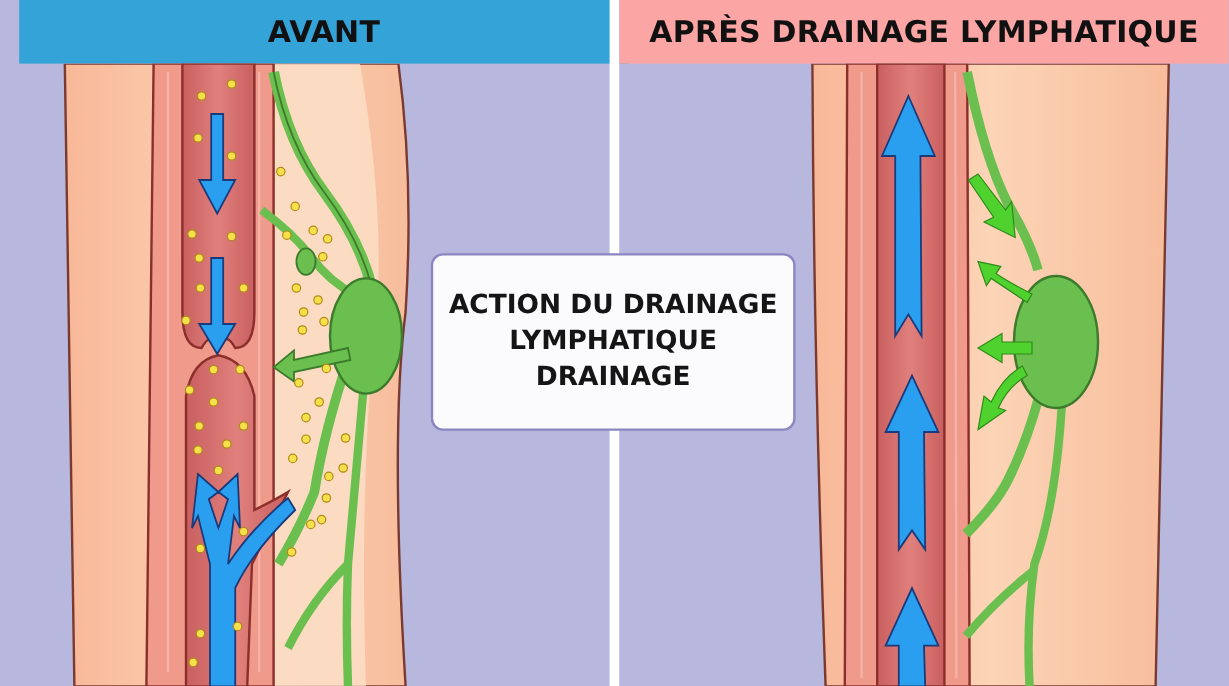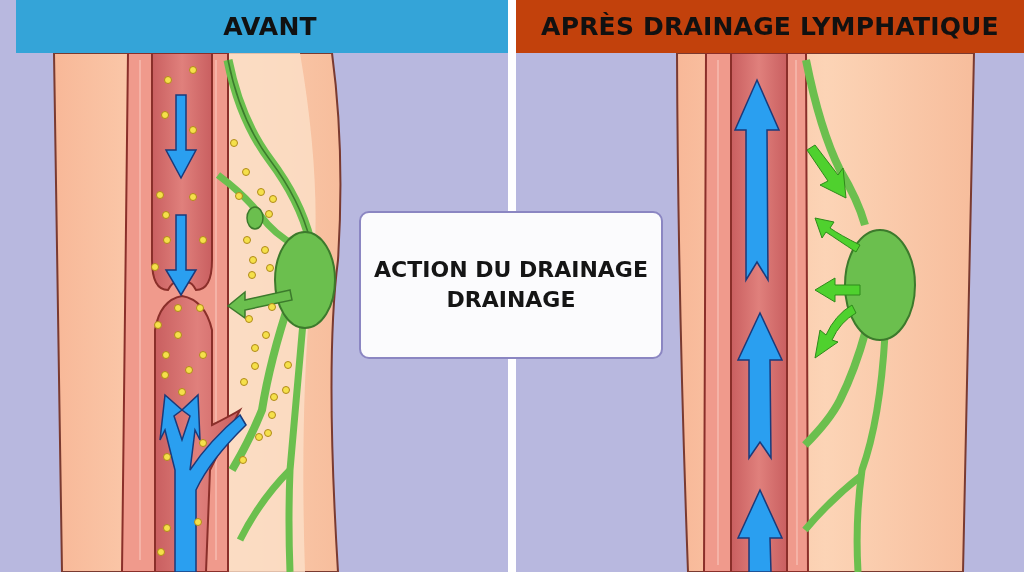--- a/index.html
+++ b/index.html
@@ -1,19 +1,19 @@
 <!DOCTYPE html>
 <html><head>
 <meta charset="utf-8">
 <style>
   html, body { margin: 0; padding: 0; }
   body { width: 1024px; height: 572px; overflow: hidden; background: #b8b8df; font-family: "DejaVu Sans", sans-serif; position: relative; }
   .header { position: absolute; top: 0; height: 53px; display: flex; align-items: center; justify-content: center; font-weight: bold; color: #111; letter-spacing: 0.2px; }
   .header-left { left: 16px; width: 508px; background: #34a4d8; font-size: 25px; }
-  .header-right { left: 516px; width: 508px; background: #c2410c; font-size: 25px; }
+  .header-right { left: 516px; width: 508px; background: #fca5a5; font-size: 25px; }
   .divider { position: absolute; left: 508px; top: 0; width: 8px; height: 572px; background: #ffffff; }
   .panel { position: absolute; top: 53px; height: 519px; overflow: hidden; }
   .panel-left { left: 0; width: 508px; }
   .panel-right { left: 516px; width: 508px; }
   .panel svg { display: block; }
   .caption-box { position: absolute; left: 359px; top: 211px; width: 304px; height: 148px; background: #fbfbfd; border: 2px solid #8b86c2; border-radius: 10px; box-sizing: border-box; display: flex; flex-direction: column; justify-content: center; }
   .caption-line { font-size: 22px; font-weight: bold; color: #151515; line-height: 30px; text-align: center; white-space: nowrap; }
 </style>
 </head>
 <body>
@@ -166,14 +166,15 @@
       <path d="M807 150 L815 145 L838 175 L843 168 L846 198 L820 185 L828 181 Z"></path>
       <path d="M860 245 Q840 235 830 228 L834 222 L815 218 L822 238 L826 232 Q838 240 856 252 Z"></path>
       <path d="M860 285 L835 285 L835 278 L815 290 L835 302 L835 295 L860 295 Z"></path>
       <path d="M852 305 Q835 315 826 335 L820 330 L815 358 L838 342 L832 340 Q840 322 856 313 Z"></path>
     </g>
   </svg>
 </div>
 
 <div class="caption-box">
   <div class="caption-line">ACTION DU DRAINAGE</div>
+  <div class="caption-line">LYMPHATIQUE</div>
   <div class="caption-line">DRAINAGE</div>
 </div>
 
 </body></html>

